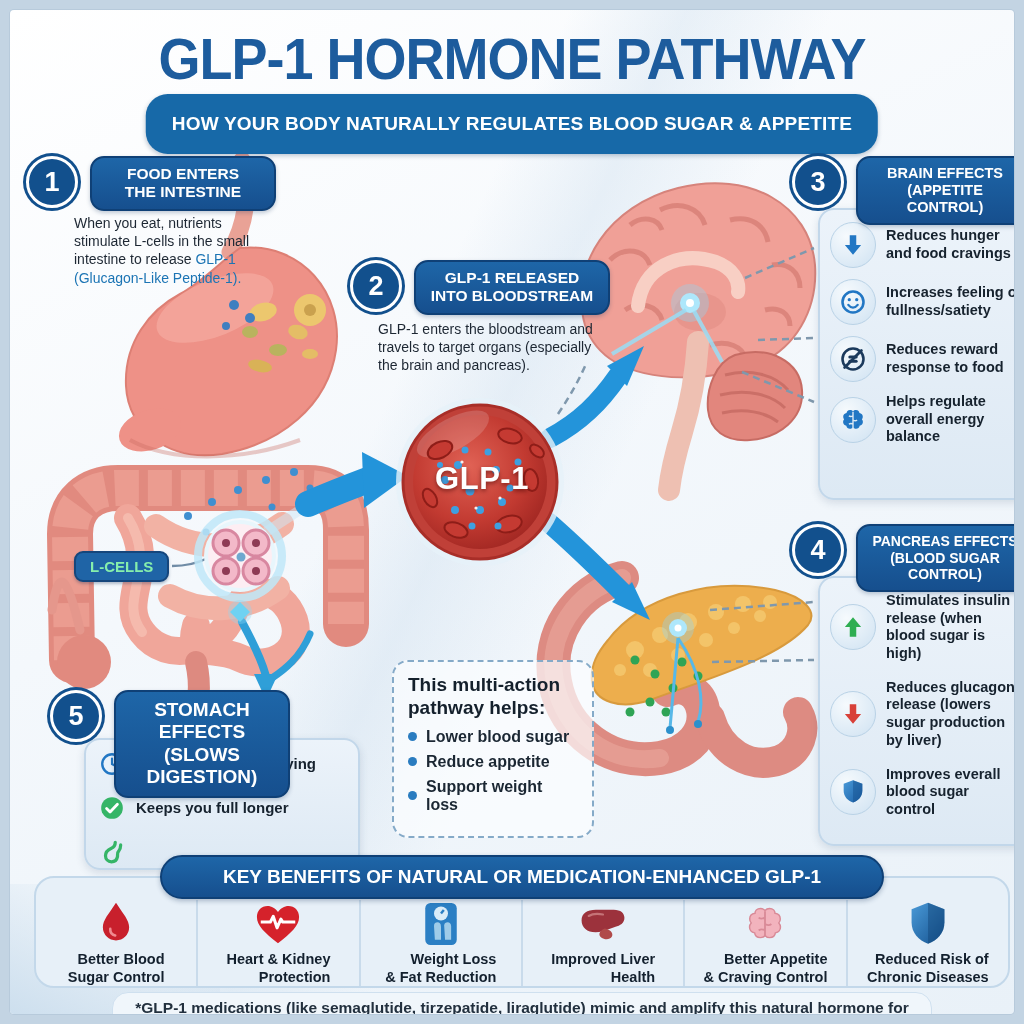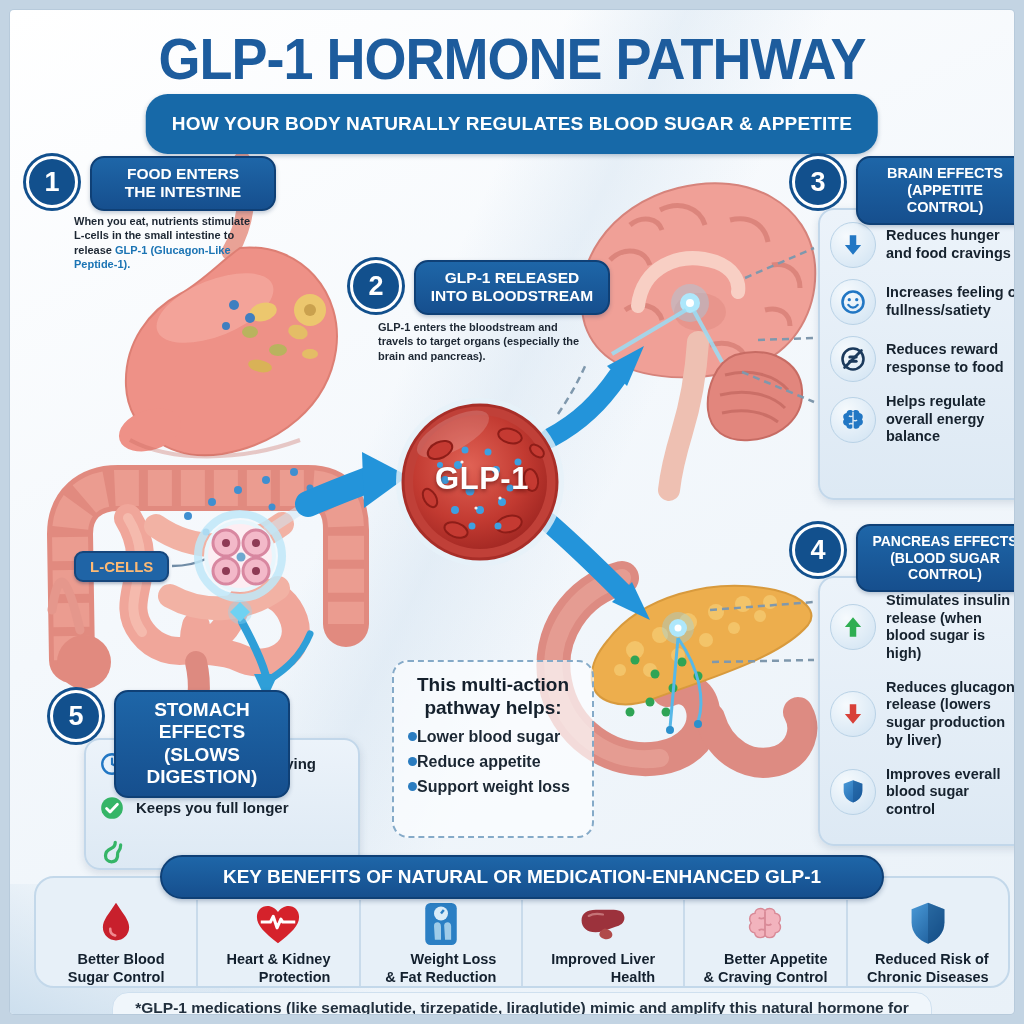--- a/index.html
+++ b/index.html
@@ -16,40 +16,40 @@
   .subtitle{position:absolute;left:50%;top:84px;transform:translateX(-50%);z-index:3;
     background:#1769a8;color:#fff;font-size:19px;font-weight:800;letter-spacing:.2px;
     padding:19px 26px;border-radius:22px;box-shadow:0 2px 4px rgba(20,50,90,.25);white-space:nowrap;}
 
   .step{position:absolute;z-index:3;display:flex;align-items:flex-start;}
   .num{width:46px;height:46px;border-radius:50%;background:#12508d;color:#fff;font-size:27px;font-weight:800;
     display:flex;align-items:center;justify-content:center;border:3px solid #fff;box-shadow:0 0 0 3px #12508d;flex:0 0 auto;}
   .head{margin-left:12px;background:linear-gradient(#1e66a8,#164f8e);color:#fff;font-weight:800;font-size:15.5px;
     line-height:1.18;text-align:center;padding:7px 12px;border-radius:14px;border:2px solid #0f4076;
     box-shadow:0 2px 4px rgba(20,50,90,.25);}
-  .body-txt{position:absolute;z-index:3;font-size:11px;line-height:1.3;font-weight:700;color:#1d2733;}
+  .body-txt{position:absolute;z-index:3;font-size:14px;line-height:1.3;font-weight:400;color:#1d2733;}
   .hl{color:#1b74b4;}
 
   .panel{position:absolute;z-index:2;background:linear-gradient(#ecf3fa,#dde9f4);border:2px solid #c2d7ea;
     border-radius:16px;box-shadow:0 3px 8px rgba(40,70,100,.15);display:flex;flex-direction:column;}
   .prow{display:flex;align-items:center;gap:10px;}
   .icon-circle{width:44px;height:44px;border-radius:50%;flex:0 0 auto;display:flex;align-items:center;justify-content:center;
     background:radial-gradient(circle at 35% 30%,#f6fafd,#cfe2f2);border:1px solid #b9d2e6;}
   .ptext{font-size:14.5px;line-height:1.22;font-weight:700;color:#16222e;}
   .mini-icon{width:28px;height:28px;flex:0 0 auto;display:flex;align-items:center;justify-content:center;}
 
-  .lcells{position:absolute;left:64px;top:541px;z-index:3;background:#1f64a6;color:#fdba74;font-weight:800;
+  .lcells{position:absolute;left:64px;top:541px;z-index:3;background:#1f64a6;color:#86efac;font-weight:800;
     font-size:15px;padding:5px 14px;border-radius:9px;border:2px solid #15467c;box-shadow:0 2px 3px rgba(20,50,90,.3);}
   .glp1-label{position:absolute;left:407px;top:451px;width:130px;z-index:2;text-align:center;color:#fff;
     font-size:31px;font-weight:800;letter-spacing:.5px;text-shadow:0 2px 4px rgba(60,0,0,.55);}
 
   .pathway{position:absolute;left:382px;top:650px;width:202px;height:178px;z-index:2;border:2.5px dashed #85aac8;
     border-radius:16px;background:rgba(252,254,255,.7);padding:12px 14px;box-sizing:border-box;}
-  .pathway h3{margin:0 0 8px 0;font-size:19px;line-height:1.2;color:#14202c;font-weight:800;text-align:center;}
-  .bullet{display:flex;align-items:center;gap:0;margin:7px 0;font-size:16px;font-weight:700;color:#1b2733;}
+  .pathway h3{margin:0 0 8px 0;font-size:19px;line-height:1.2;color:#14202c;font-weight:800;}
+  .bullet{display:flex;align-items:center;gap:9px;margin:7px 0;font-size:16px;font-weight:700;color:#1b2733;}
   .dot{width:9px;height:9px;border-radius:50%;background:#2a7cc0;flex:0 0 auto;}
 
   .banner{position:absolute;left:150px;top:845px;width:724px;z-index:4;background:linear-gradient(#1e66a8,#164f8e);
     color:#fff;text-align:center;font-size:19px;font-weight:800;padding:9px 0;border-radius:22px;
     border:2px solid #0f4076;box-sizing:border-box;box-shadow:0 2px 5px rgba(20,50,90,.3);}
   .benefits{position:absolute;left:24px;top:866px;width:976px;height:112px;z-index:2;background:#e7f0f8;
     border:2px solid #c3d8ea;border-radius:20px;display:flex;box-sizing:border-box;padding-top:22px;}
   .bcol{flex:1;display:flex;flex-direction:column;align-items:center;border-right:2px solid #c9dbeb;}
   .bcol:last-child{border-right:none;}
   .bicon{height:50px;display:flex;align-items:center;justify-content:center;}

